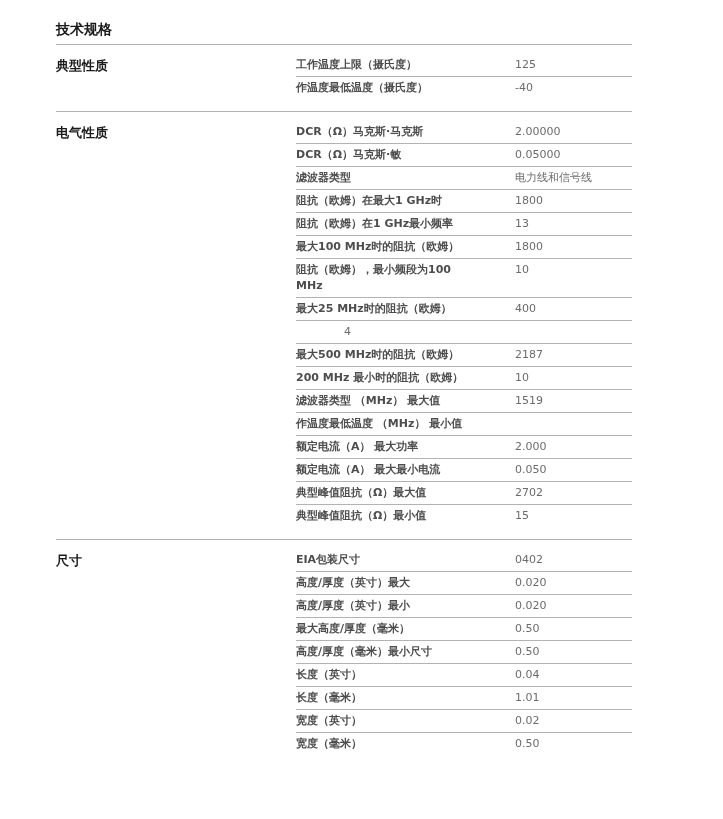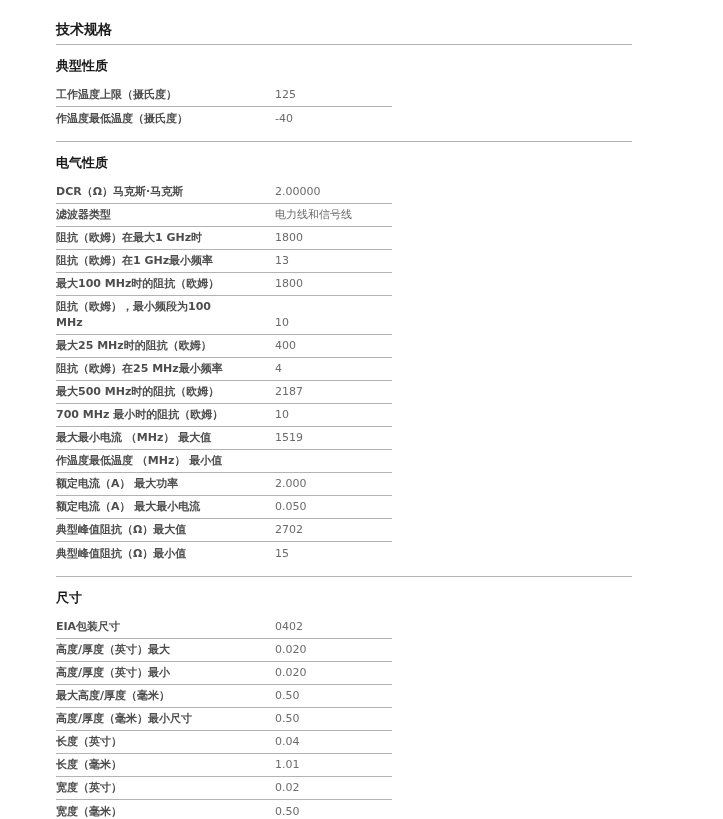--- a/index.html
+++ b/index.html
@@ -27,21 +27,20 @@
       color: #1a1a1a;
       height: 45px;
       line-height: 58px;
       border-bottom: 1px solid #b3b3b3;
       box-sizing: border-box;
     }
     .section {
       display: flex;
       border-bottom: 1px solid #b3b3b3;
       box-sizing: border-box;
-      flex-direction: column;
     }
     .section:last-child { border-bottom: none; }
     .section-name {
       width: 240px;
       font-size: 13px;
       font-weight: bold;
       color: #1a1a1a;
       padding-top: 12px;
       line-height: 18px;
     }
@@ -49,21 +48,20 @@
       width: 336px;
       padding-top: 9px;
       padding-bottom: 11px;
     }
     .row {
       display: flex;
       border-bottom: 1px solid #b3b3b3;
       min-height: 23px;
       box-sizing: border-box;
       padding: 3px 0 3px 0;
-      align-items: flex-end;
     }
     .row:last-child { border-bottom: none; }
     .label {
       width: 171px;
       font-size: 11px;
       font-weight: bold;
       color: #4d4d4d;
       line-height: 16px;
     }
     .value {
@@ -95,20 +93,24 @@
   </div>
 
   <div class="section">
     <div class="section-name">电气性质</div>
     <div class="rows">
       <div class="row">
           <div class="label">DCR（Ω）马克斯·马克斯</div>
           <div class="value">2.00000</div>
         </div>
       <div class="row">
+          <div class="label">DCR（Ω）马克斯·敏</div>
+          <div class="value">0.05000</div>
+        </div>
+      <div class="row">
           <div class="label">滤波器类型</div>
           <div class="value">电力线和信号线</div>
         </div>
       <div class="row">
           <div class="label">阻抗（欧姆）在最大1 GHz时</div>
           <div class="value">1800</div>
         </div>
       <div class="row">
           <div class="label">阻抗（欧姆）在1 GHz最小频率</div>
           <div class="value">13</div>
@@ -119,33 +121,32 @@
         </div>
       <div class="row">
           <div class="label">阻抗（欧姆），最小频段为100 MHz</div>
           <div class="value">10</div>
         </div>
       <div class="row">
           <div class="label">最大25 MHz时的阻抗（欧姆）</div>
           <div class="value">400</div>
         </div>
       <div class="row">
-          <div class="label">阻抗（欧姆）在25 MHz最小频率</div>
           <div class="value">4</div>
         </div>
       <div class="row">
           <div class="label">最大500 MHz时的阻抗（欧姆）</div>
           <div class="value">2187</div>
         </div>
       <div class="row">
-          <div class="label">700 MHz 最小时的阻抗（欧姆）</div>
+          <div class="label">200 MHz 最小时的阻抗（欧姆）</div>
           <div class="value">10</div>
         </div>
       <div class="row">
-          <div class="label">最大最小电流 （MHz） 最大值</div>
+          <div class="label">滤波器类型 （MHz） 最大值</div>
           <div class="value">1519</div>
         </div>
       <div class="row">
           <div class="label">作温度最低温度 （MHz） 最小值</div>
         </div>
       <div class="row">
           <div class="label">额定电流（A） 最大功率</div>
           <div class="value">2.000</div>
         </div>
       <div class="row">

